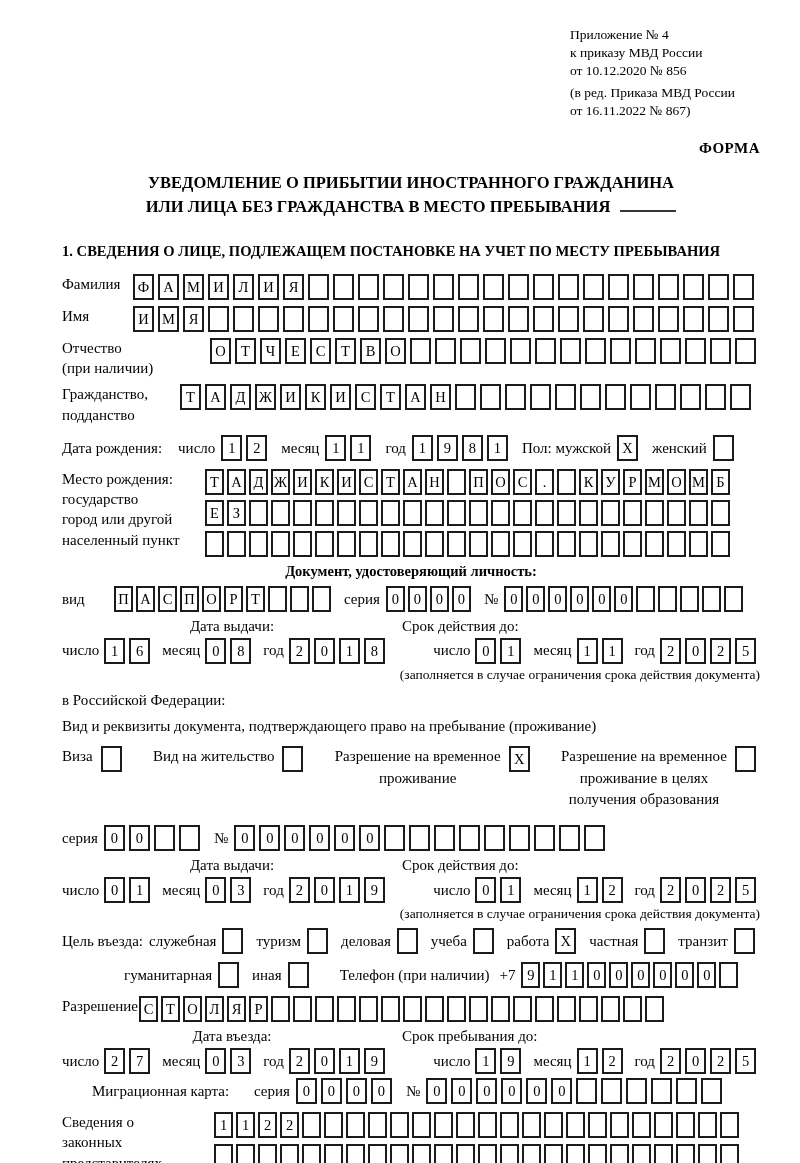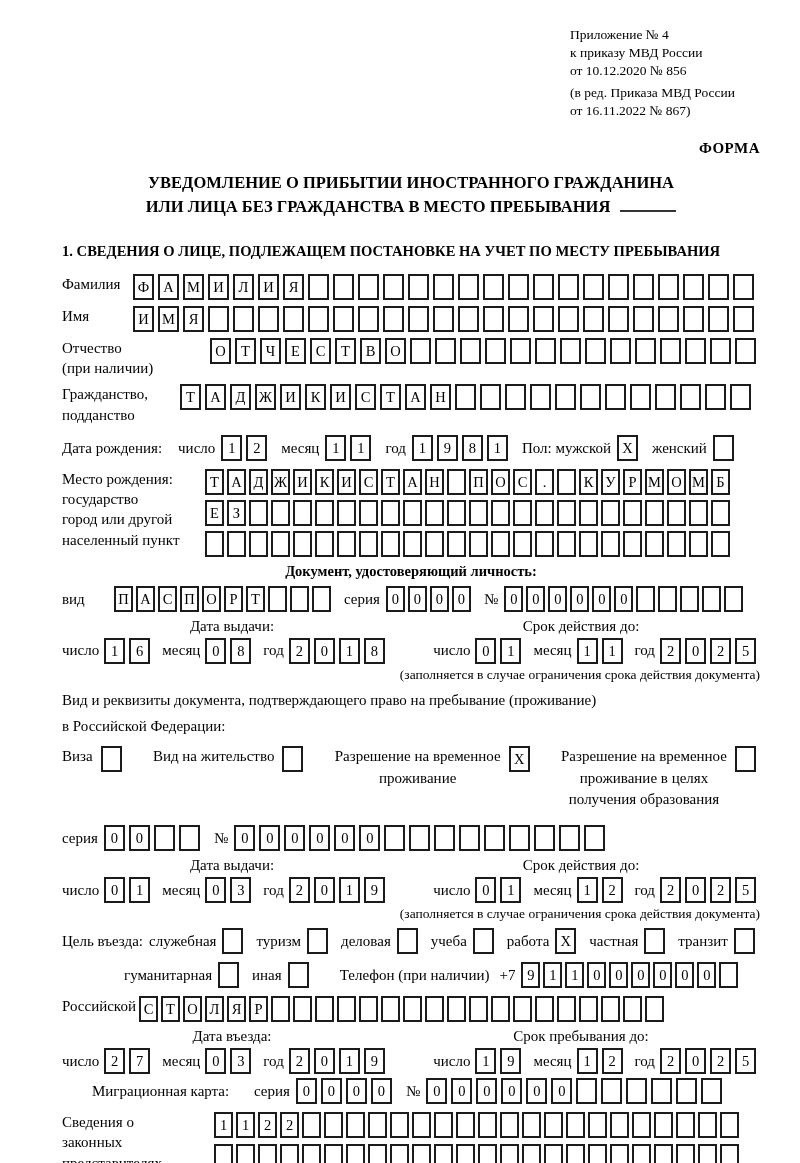--- a/index.html
+++ b/index.html
@@ -27,21 +27,21 @@
   .row .boxes{margin-top:0;}
   .lbl{white-space:pre-line;line-height:1.35;flex-shrink:0;}
   .w71{width:71px;} .w148{width:148px;} .w118{width:118px;} .w143{width:143px;} .w150{width:152px;margin-left:30px;}
   .lbl-mid{margin:0 6px 0 10px;flex-shrink:0;line-height:26px;}
   .lbl-mid.first{margin-left:0;}
 
   .center-bold{text-align:center;font-weight:bold;font-size:14.5px;margin:4px 0 6px 0;}
 
   .dhead{display:flex;margin-top:2px;}
   .dhead .dh-left{width:340px;text-align:center;font-family:Liberation Serif, serif;}
-  .dhead .dh-right{flex:1;text-align:center;}
+  .dhead .dh-right{flex:1;text-align:left;}
   .drow{display:flex;align-items:center;margin-top:3px;}
   .dgroup{display:flex;align-items:center;white-space:nowrap;}
   .dgroup.left{width:348px;}
   .dgroup .t{margin-right:5px;}
   .dgroup .t2{margin:0 5px 0 8px;}
   .note-r{text-align:right;font-size:13.5px;margin-top:3px;margin-bottom:6px;}
 
   .res-h{font-size:15px;margin-top:4px;line-height:1.5;}
   .res-opts{display:flex;justify-content:space-between;align-items:flex-start;margin-top:8px;margin-bottom:14px;}
   .opt{display:flex;align-items:flex-start;}
@@ -160,22 +160,22 @@
       <span class="t">число</span>
       <span class="boxes"><span class="cell">0</span><span class="cell">1</span></span>
       <span class="t2">месяц</span>
       <span class="boxes"><span class="cell">1</span><span class="cell">1</span></span>
       <span class="t2">год</span>
       <span class="boxes"><span class="cell">2</span><span class="cell">0</span><span class="cell">2</span><span class="cell">5</span></span>
     </div>
   </div>
   <div class="note-r">(заполняется в случае ограничения срока действия документа)</div>
 
+  <div class="res-h">в Российской Федерации:</div>
   <div class="res-h">Вид и реквизиты документа, подтверждающего право на пребывание (проживание)</div>
-  <div class="res-h">в Российской Федерации:</div>
 
   <div class="res-opts">
     <div class="opt">
       <span class="opt-lbl">Виза</span>
       <span class="boxes"><span class="cell"></span></span>
     </div>
     <div class="opt">
       <span class="opt-lbl">Вид на жительство</span>
       <span class="boxes"><span class="cell"></span></span>
     </div>
@@ -263,21 +263,21 @@
     <span class="p-opt">
       <span>иная</span>
       <span class="boxes"><span class="cell"></span></span>
     </span>
     <span class="phone-lbl">Телефон (при наличии)</span>
     <span class="phone-prefix">+7</span>
     <span class="boxes sm"><span class="cell">9</span><span class="cell">1</span><span class="cell">1</span><span class="cell">0</span><span class="cell">0</span><span class="cell">0</span><span class="cell">0</span><span class="cell">0</span><span class="cell">0</span><span class="cell"></span></span>
   </div>
 
   <div class="row">
-    <div class="lbl" style="width:77px;">Российской</div>
+    <div class="lbl" style="width:77px;">Разрешение</div>
     <div class="boxes sm"><span class="cell">С</span><span class="cell">Т</span><span class="cell">О</span><span class="cell">Л</span><span class="cell">Я</span><span class="cell">Р</span><span class="cell"></span><span class="cell"></span><span class="cell"></span><span class="cell"></span><span class="cell"></span><span class="cell"></span><span class="cell"></span><span class="cell"></span><span class="cell"></span><span class="cell"></span><span class="cell"></span><span class="cell"></span><span class="cell"></span><span class="cell"></span><span class="cell"></span><span class="cell"></span><span class="cell"></span><span class="cell"></span></div>
   </div>
 
   <div class="dhead">
     <div class="dh-left">Дата въезда:</div>
     <div class="dh-right">Срок пребывания до:</div>
   </div>
   <div class="drow">
     <div class="dgroup left">
       <span class="t">число</span>

